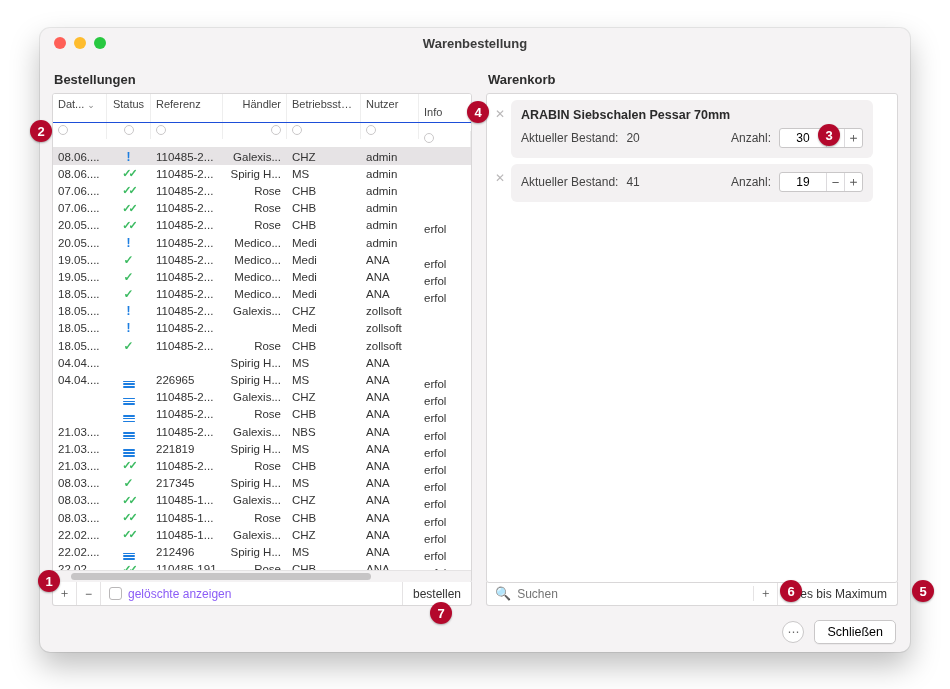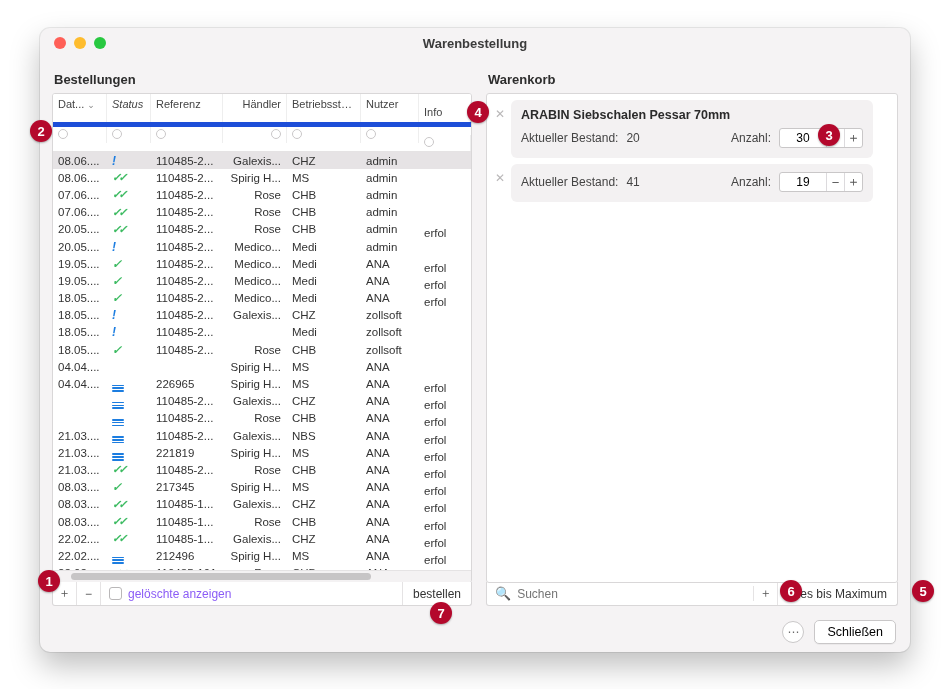--- a/index.html
+++ b/index.html
@@ -63,33 +63,33 @@
     flex:1; min-height:0;
     border: 1px solid #d9d7d8;
     border-radius: 3px;
     background:#fff;
     display:flex; flex-direction:column;
     overflow:hidden;
   }
   .thead {
     display:flex;
     background:#fff;
-    border-bottom:5px solid #1d4ed8;
+    border-bottom:1px solid #1d4ed8;
     font-size:11px;
     color:#444;
   }
   .th, .td {
     padding: 4px 5px;
     overflow:hidden; white-space:nowrap; text-overflow:ellipsis;
     border-right: 1px solid #eee;
   }
   .th { position:relative; font-weight:500; }
   .th .sort { font-size:9px; color:#888; margin-left:3px;}
   .col-date  { width: 54px; }
-  .col-status{ width: 44px; font-style:italic;}
+  .col-status{ width: 44px; text-align:center;}
   .col-ref   { width: 72px; }
   .col-vendor{ width: 64px; text-align: right; }
   .col-site  { width: 74px; }
   .col-user  { width: 58px; }
   .col-info  { flex:1;margin-top:8px; }
   .filter-row {
     display:flex; border-bottom:1px solid #e5e3e4;
   }
   .filter-row .th {
     height: 16px; padding:1px 5px;

